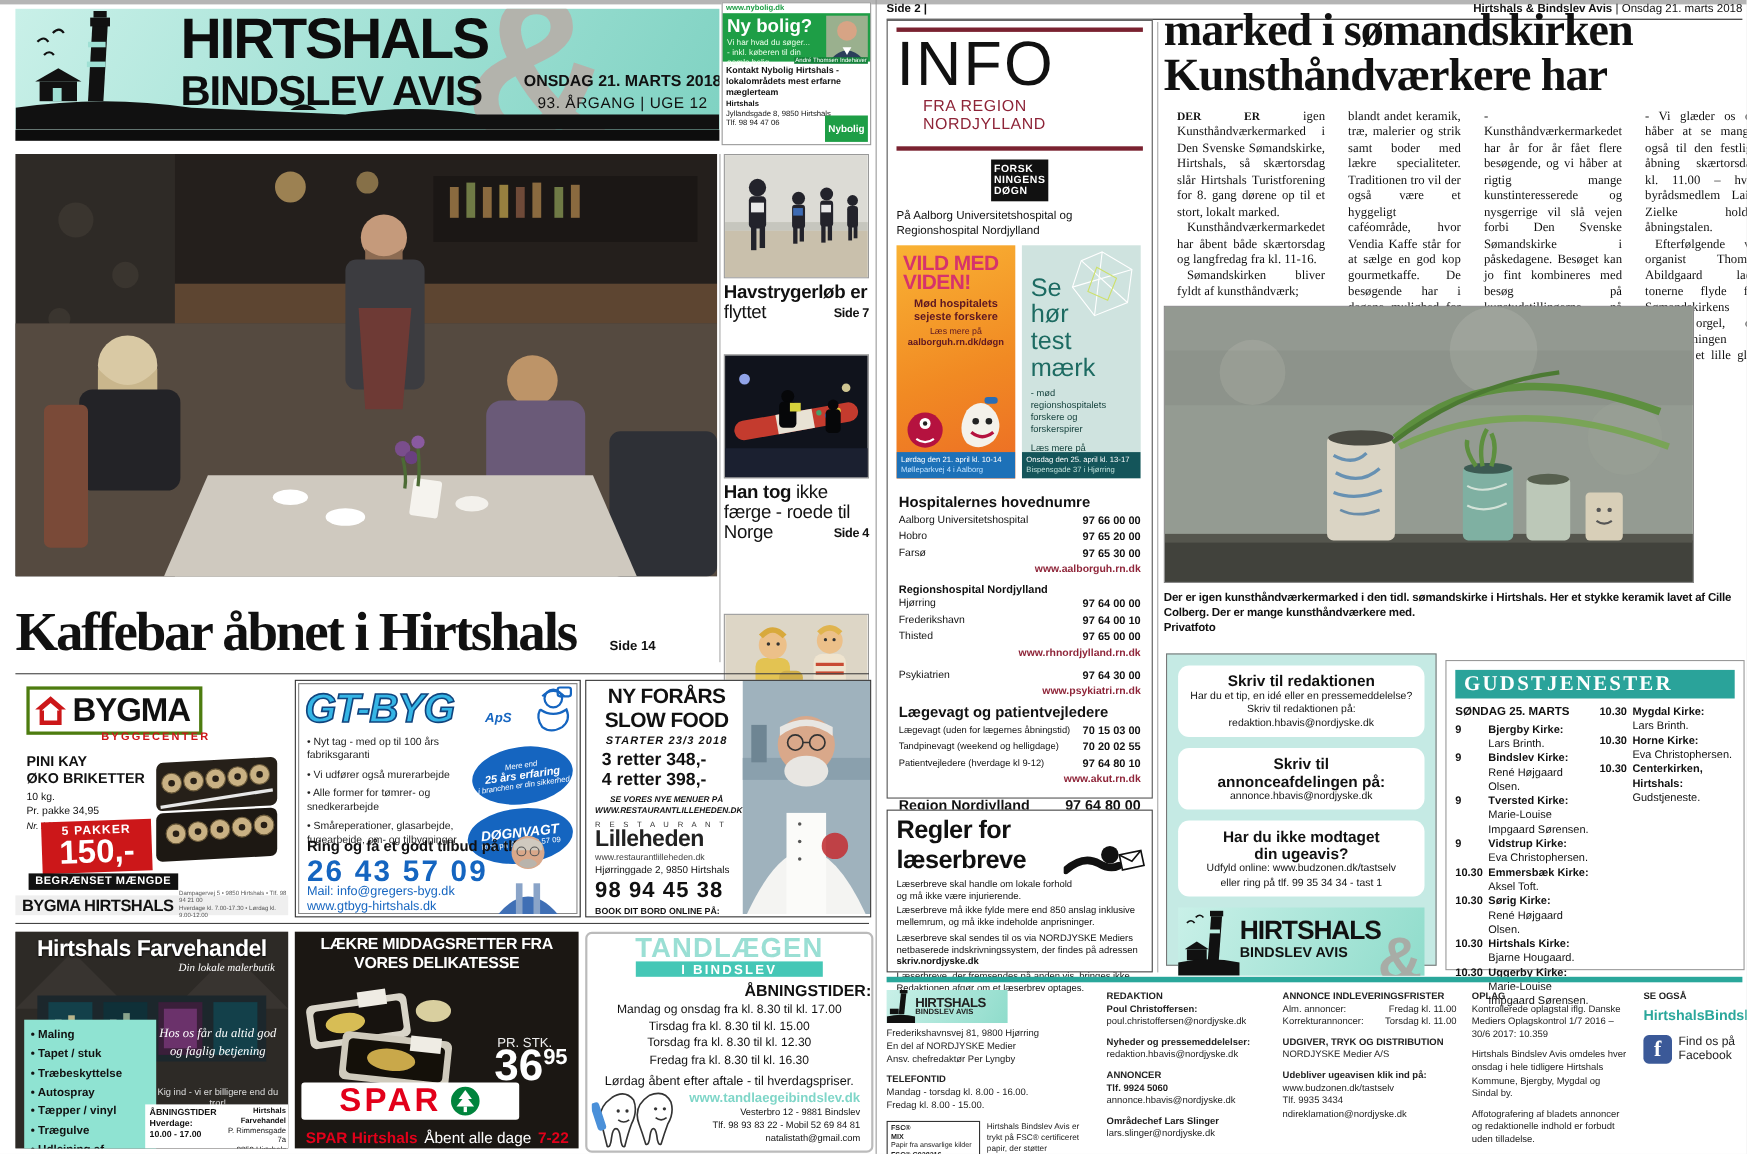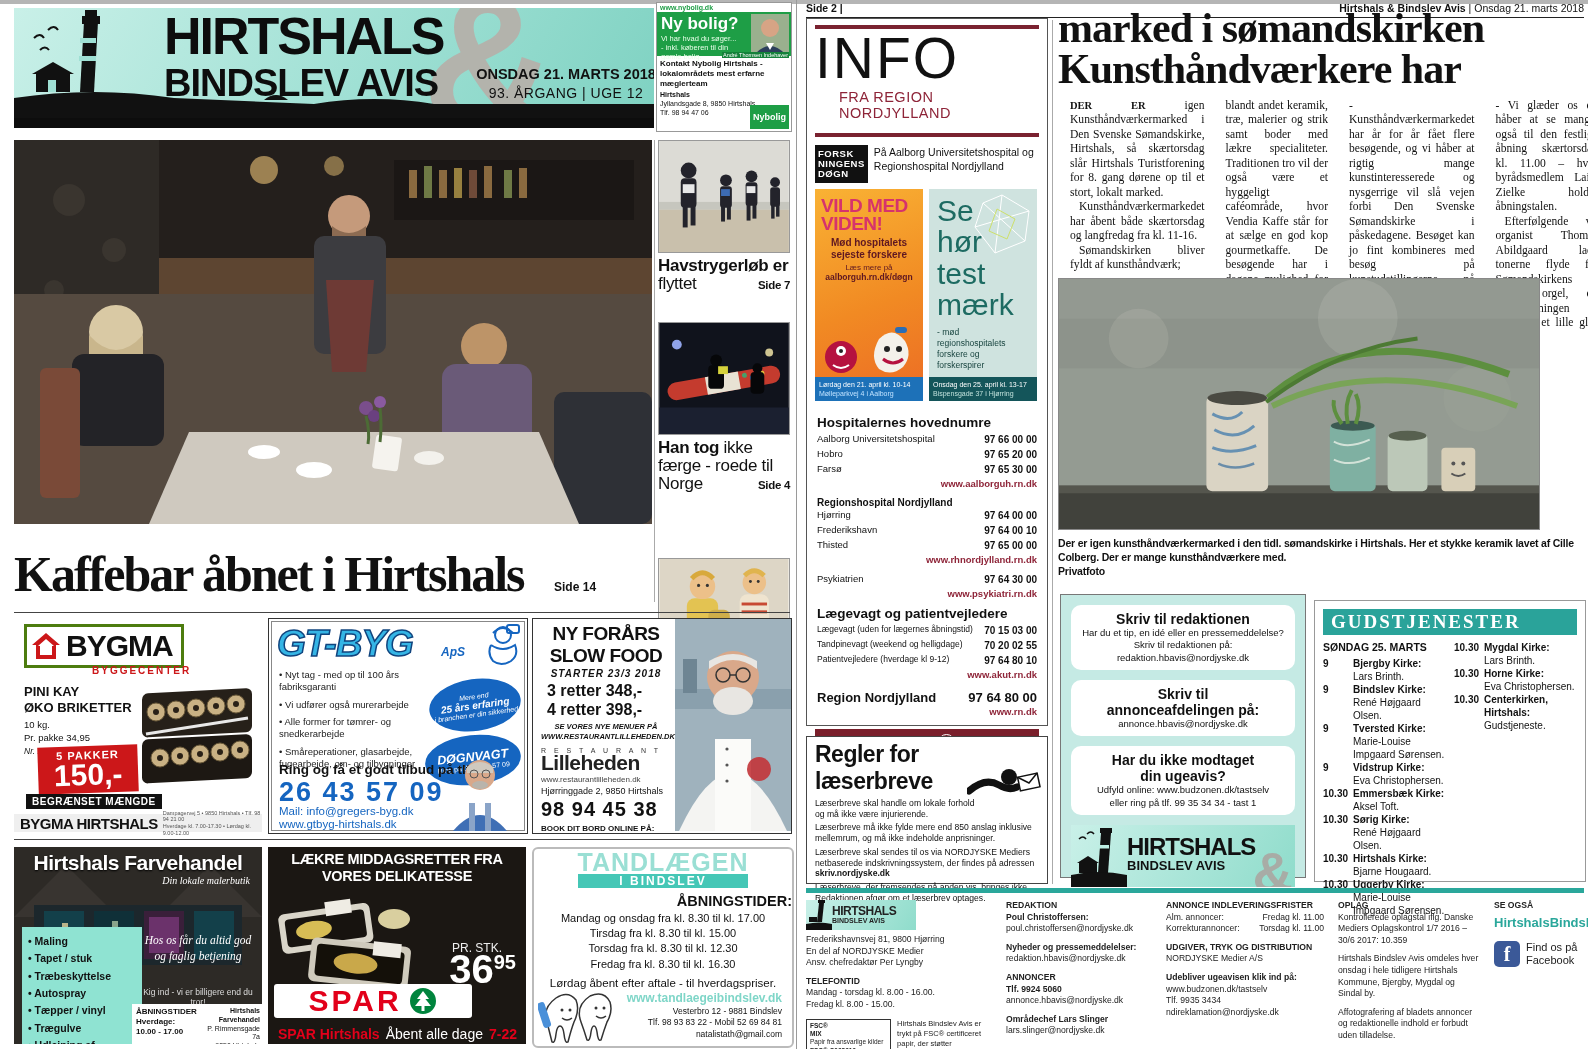--- a/index.html
+++ b/index.html
@@ -144,35 +144,35 @@
   .rp-pn{position:absolute;left:0;top:0;font-weight:bold;}
   .rp-pr{position:absolute;right:0;top:0;}
   .rp-pr .b{font-weight:bold;}
   .colline{left:1052px;top:20px;width:1px;height:864px;background:#aaa;}
 
   
   .info{left:806px;top:18px;width:242px;height:708px;border:1px solid #555;background:#fff;box-sizing:border-box;font-size:10px;}
   .in-rule{height:4px;background:#7a2230;margin:6px 8px 0;}
   .in-title{font-size:57px;letter-spacing:2px;color:#111;text-align:left;padding:0 8px;line-height:1.05;font-weight:normal;}
   .in-sub{color:#8e2438;font-size:14.5px;letter-spacing:.5px;padding:0 8px 6px;margin-left:24px;}
-  .in-intro{display:flex;gap:6px;padding:8px 8px 6px;}
+  .in-intro{display:flex;gap:6px;padding:8px 8px 6px;align-items:center;flex-direction:column;}
   .in-forsk{background:#111;color:#fff;font-weight:bold;font-size:9.5px;line-height:1.05;padding:4px 3px;letter-spacing:.5px;}
   .in-introtxt{font-size:10.5px;line-height:1.35;}
   .posters{display:flex;gap:6px;padding:0 8px;}
   .poster{width:108px;height:212px;position:relative;overflow:hidden;}
   .p1{background:linear-gradient(160deg,#f9b234 0%,#f18a23 55%,#ec6b25 100%);}
   .p1-t{color:#d6336c;font-weight:bold;font-size:19px;line-height:.95;padding:8px 6px 0;letter-spacing:-.5px;}
   .p1-l{color:#5e1722;font-weight:bold;font-size:10px;text-align:center;margin-top:4px;line-height:1.2;}
   .p1-m{color:#5e1722;font-size:8px;text-align:center;margin-top:2px;}
   .p1-u{color:#5e1722;font-size:8.5px;font-weight:bold;text-align:center;}
   .p-foot{position:absolute;left:0;bottom:0;width:100%;padding:3px 4px;box-sizing:border-box;font-size:7px;line-height:1.3;}
   .p1 .p-foot{background:#1d71b8;color:#fff;}
   .p1 .p-foot .s2{color:#bfe2ff;}
   .p2{background:#cfe3df;}
-  .p2-w{color:#1d6b62;font-size:30px;line-height:1.05;padding:6px 0 0 8px;}
+  .p2-w{color:#1d6b62;font-size:23px;line-height:1.05;padding:26px 0 0 8px;}
   .p2-d{color:#123f3a;font-size:8.5px;padding:6px 8px 0;line-height:1.3;}
   .p2-m{color:#123f3a;font-size:8.5px;padding:6px 8px 0;}
   .p2-u{color:#123f3a;font-weight:bold;font-size:9px;padding:0 8px;}
   .p2 .p-foot{background:#14555a;color:#fff;}
   .p2 .p-foot .s2{color:#bfe0da;}
   .hosp{padding:10px 10px 0;}
   .h-head{font-size:13.5px;font-weight:bold;margin:4px 0 2px;}
   .h-row{display:flex;justify-content:space-between;font-size:9.5px;line-height:1.5;}
   .h-row .v{font-weight:bold;font-size:10px;}
   .h-link{text-align:right;color:#8e2438;font-size:9.5px;font-weight:bold;line-height:1.5;}

